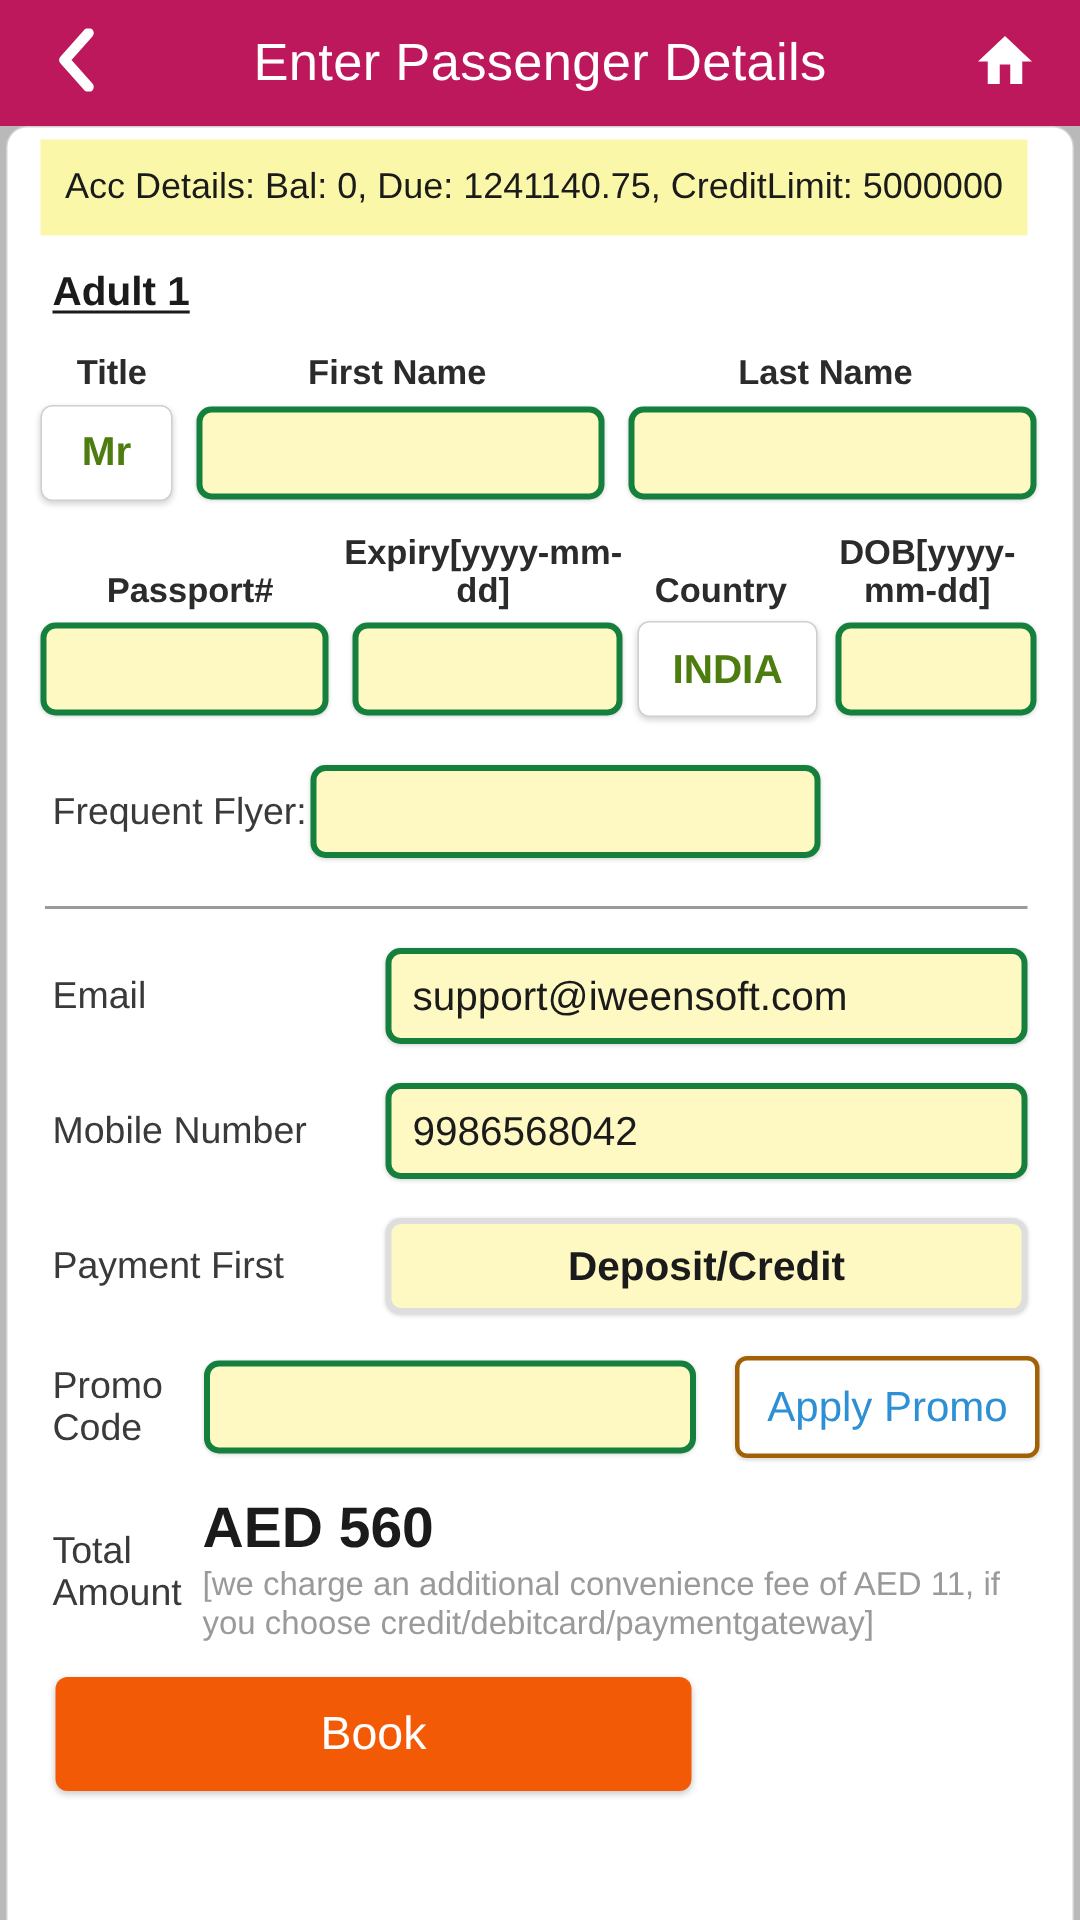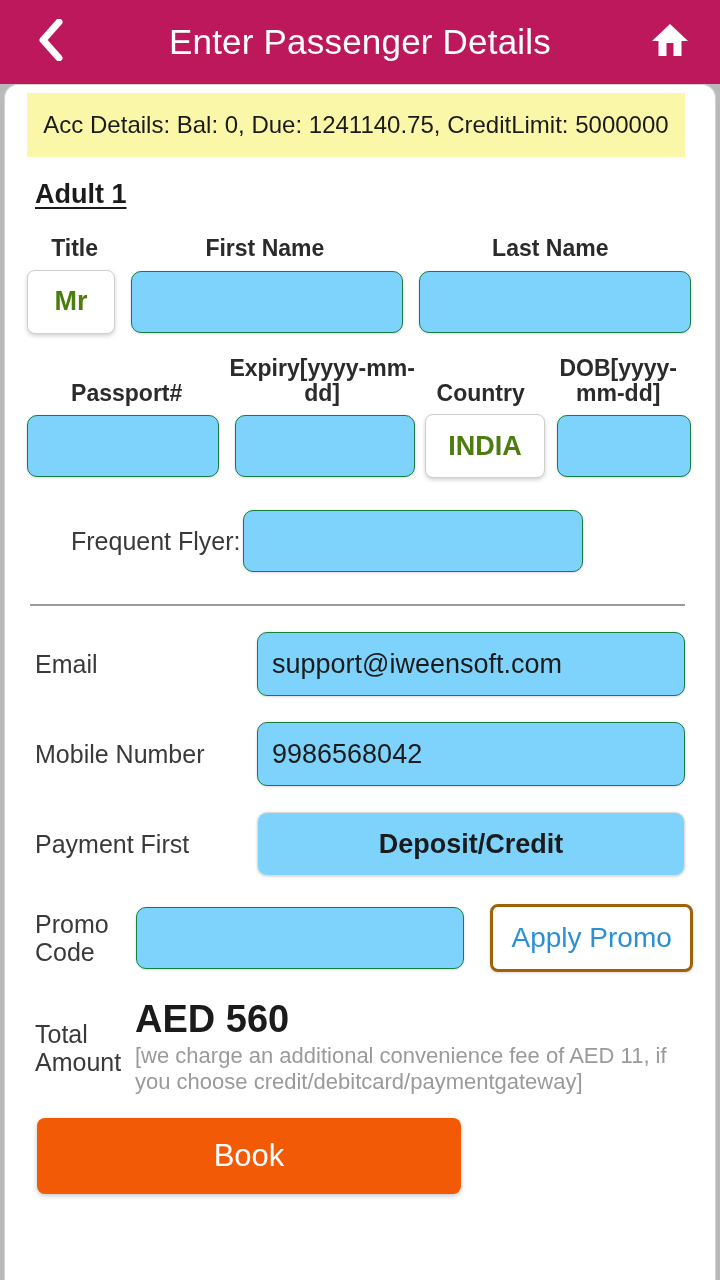--- a/index.html
+++ b/index.html
@@ -111,22 +111,22 @@
 
   .field-row {
     display: flex;
     align-items: center;
     margin-top: 9px;
   }
 
   
   .inp {
     height: 62px;
-    background: #7dd3fc;
-    border: 1px solid #15803d;
+    background: #fef9c3;
+    border: 4px solid #15803d;
     border-radius: 10px;
     box-shadow: 0 1px 3px rgba(0,0,0,0.13), 0 0 0 1px rgba(0,0,0,0.015);
     display: flex;
     align-items: center;
     padding: 0 14px;
     font-size: 27px;
     color: #1b1b1b;
   }
   .spinner {
     height: 64px;
@@ -162,21 +162,20 @@
   .lbl-exp  { width: 192px; }
   .lbl-ctry { width: 126px; }
   .lbl-dob  { width: 150px; }
 
   
   .ff-row {
     display: flex;
     align-items: center;
     margin-top: 32px;
     padding-left: 8px;
-    margin-left: 36px;
   }
   .ff-label {
     font-size: 25px;
     color: #3a3a3a;
     width: 172px;
   }
   .ff-input { width: 340px; height: 62px; }
 
   .divider {
     height: 2px;

